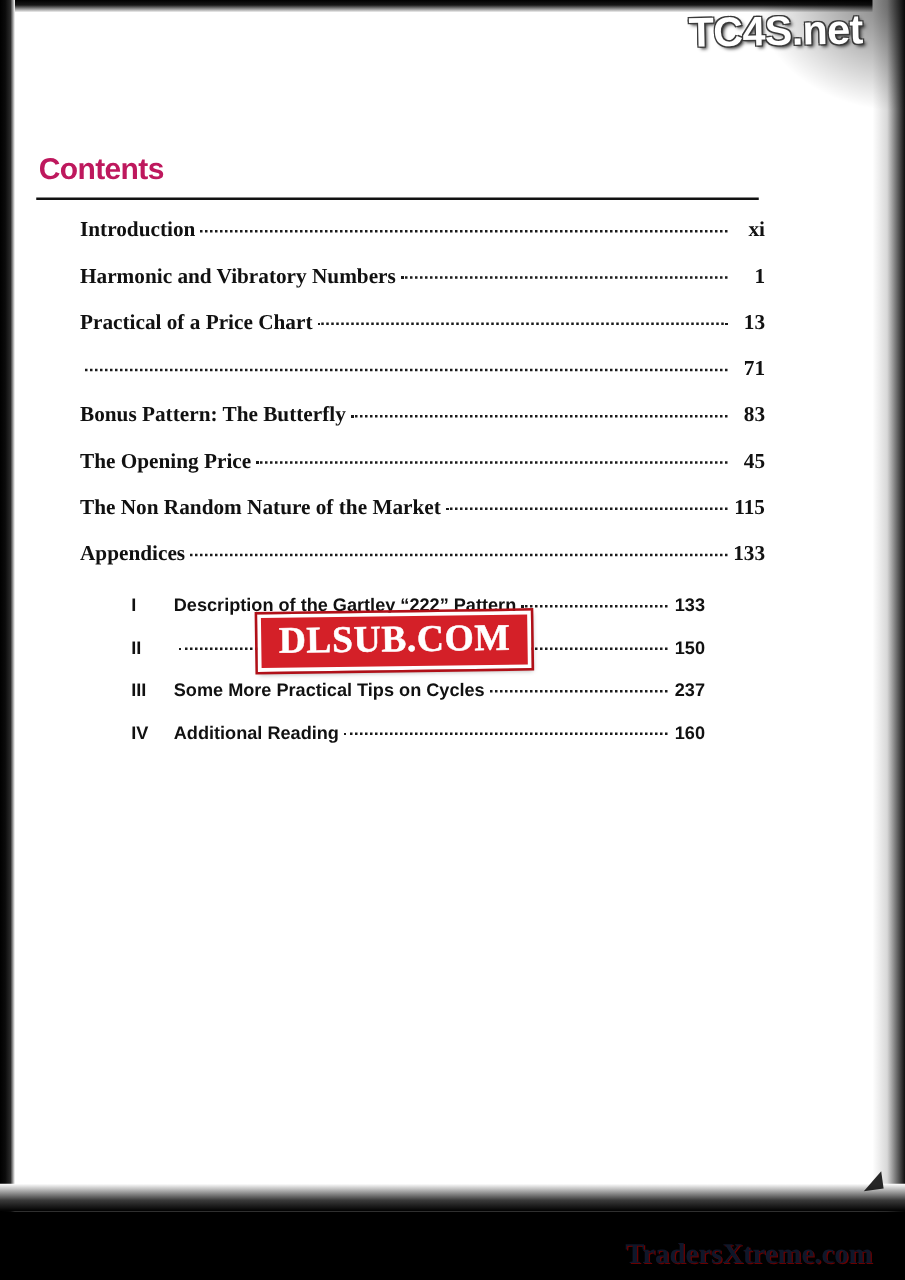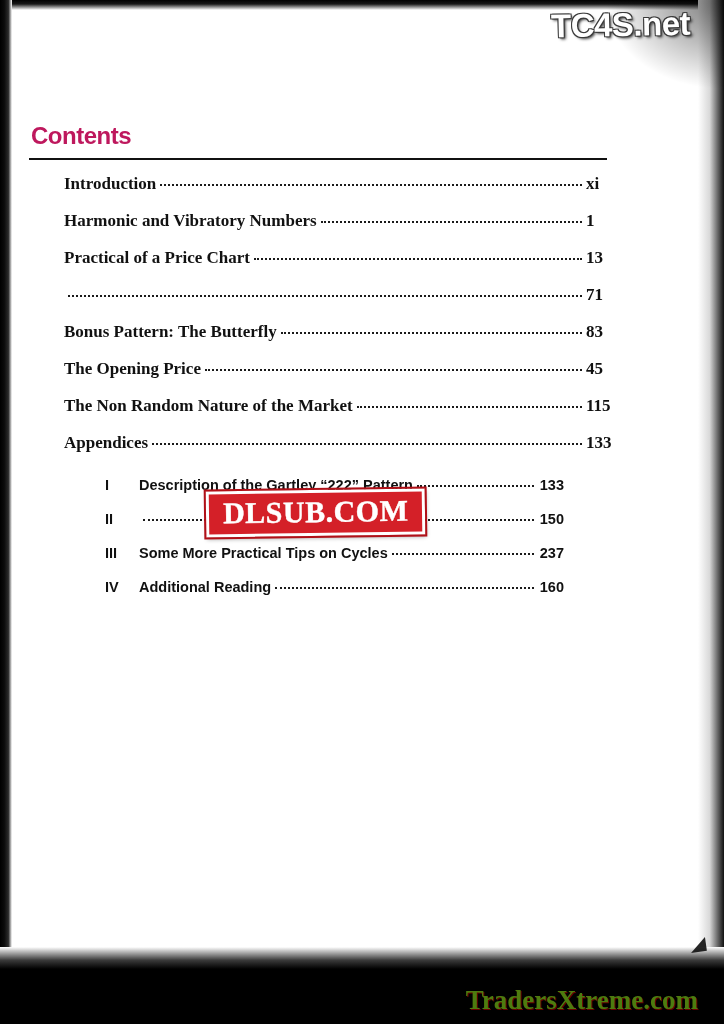--- a/index.html
+++ b/index.html
@@ -93,22 +93,22 @@
   }
 
   
   #watermark-bottom {
     position: absolute;
     right: 26px;
     bottom: 8px;
     font-family: "Liberation Serif", serif;
     font-weight: bold;
     font-style: normal;
-    font-size: 27px;
-    color: #4d7c0f;
+    font-size: 23px;
+    color: #0f172a;
     letter-spacing: 0px;
     text-shadow: 1px 1px 0 #6a0000;
   }
 
   
   #stamp-dlsub {
     position: absolute;
     left: 206px;
     top: 490px;
     background: #d42028;
@@ -178,21 +178,21 @@
     flex: 1 1 auto;
     margin: 0 4px;
     position: relative;
     top: -3px;
     border-bottom: 2.2px dotted #1a1a1a;
     min-width: 14px;
   }
 
   li.toc-row .page-num {
     flex: 0 0 auto;
-    text-align: left;
+    text-align: right;
     min-width: 26px;
   }
 
   
   ul.appendix {
     list-style: none;
     margin: 24px 0 0 0;
     padding: 0;
   }
   li.appendix-row {

